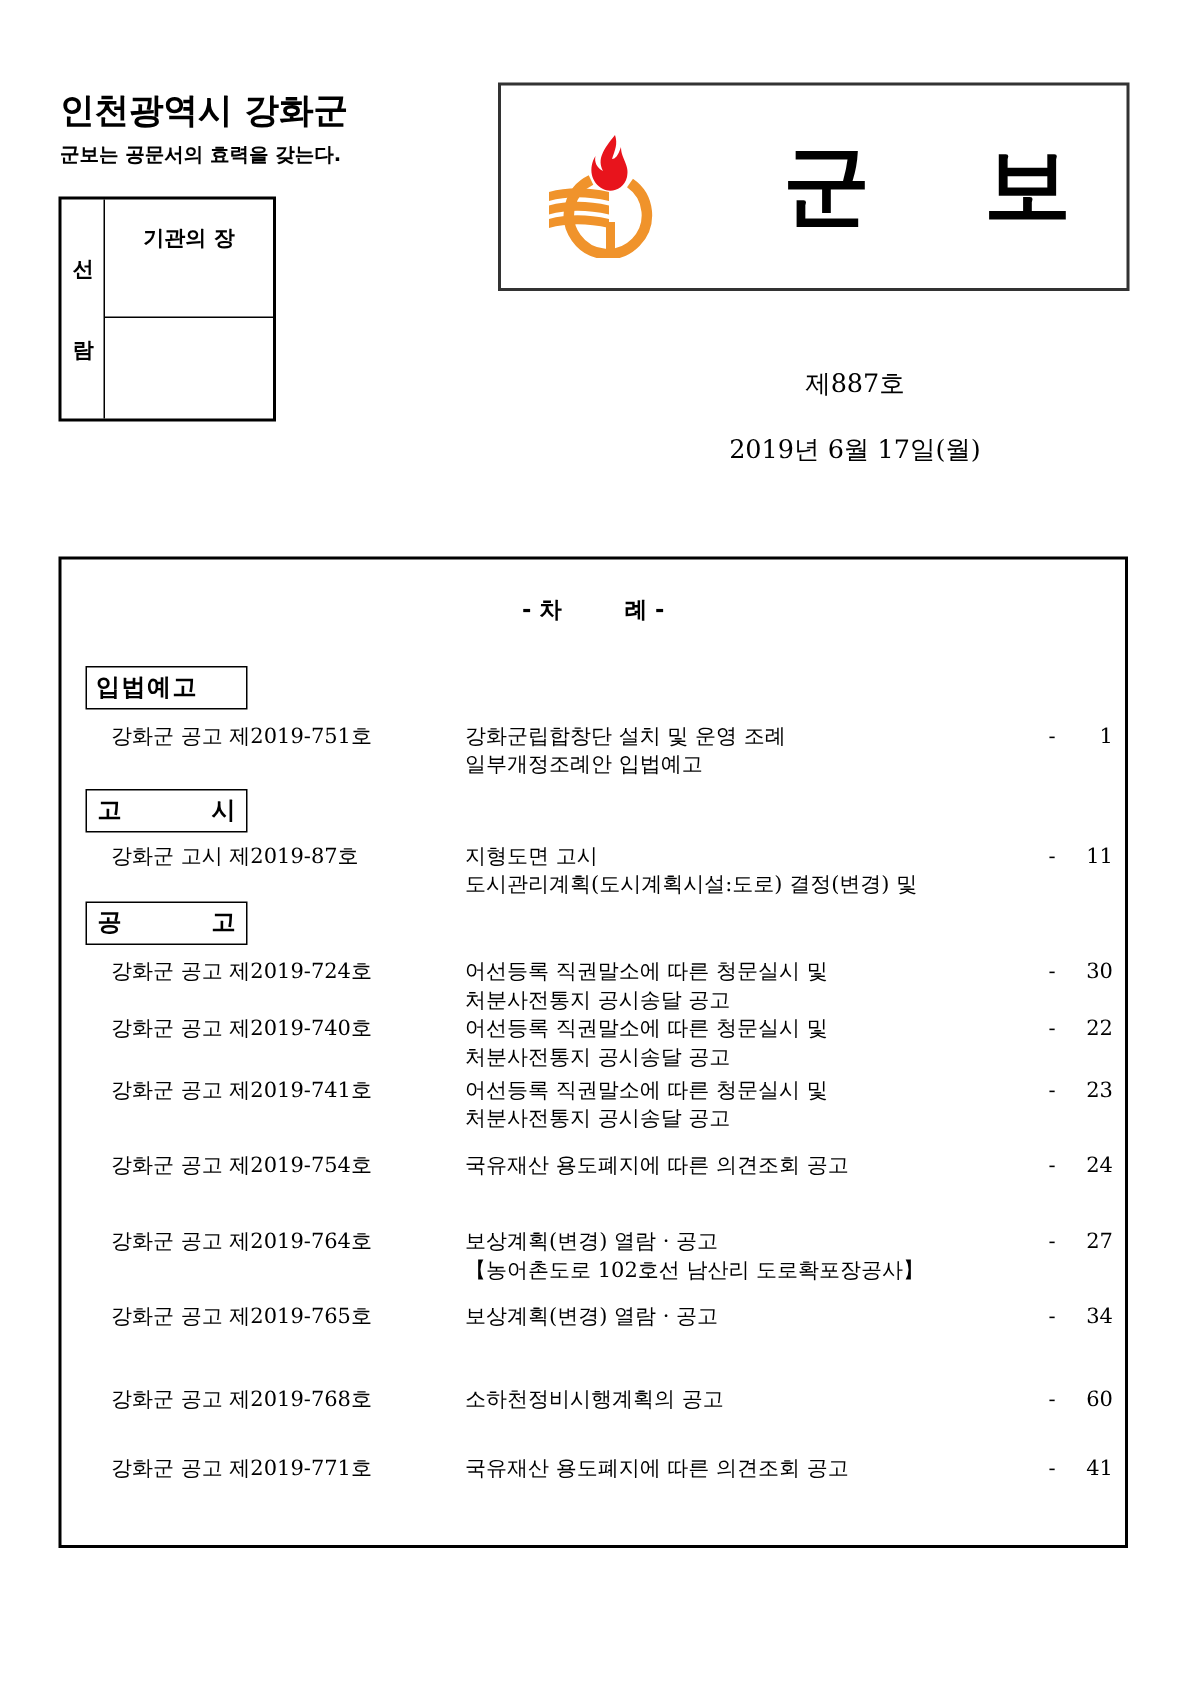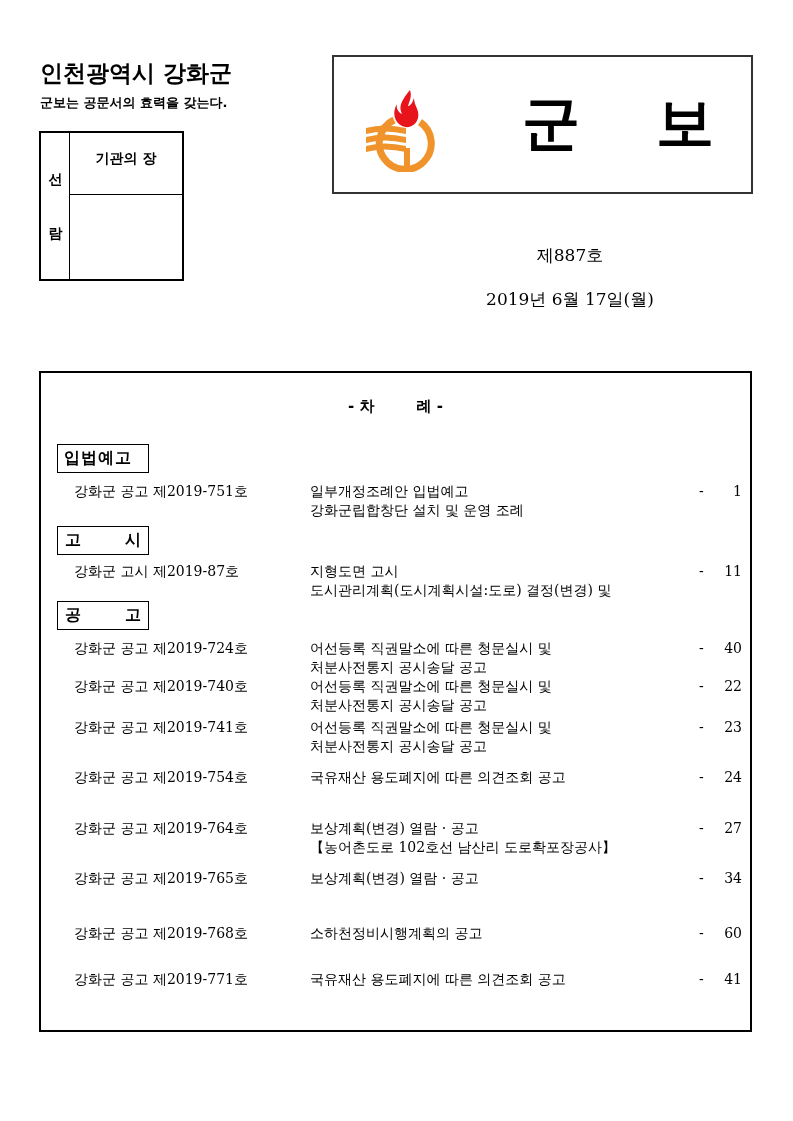--- a/index.html
+++ b/index.html
@@ -5,34 +5,34 @@
   * { box-sizing: border-box; margin: 0; padding: 0; }
   html, body { width: 793px; height: 1121px; background: #ffffff; overflow: hidden; }
   body { position: relative; font-family: "DejaVu Serif", "Liberation Serif", serif; color: #000; }
 
   .org-title { position: absolute; left: 40px; top: 58px; font-family: "DejaVu Sans", sans-serif; font-weight: bold; font-size: 23px; letter-spacing: 0px; }
   .org-sub { position: absolute; left: 40px; top: 94px; font-family: "DejaVu Sans", sans-serif; font-weight: bold; font-size: 13px; }
 
   .review-box { position: absolute; left: 39px; top: 131px; width: 145px; height: 150px; border: 2px solid #000; }
   .review-box .left-col { position: absolute; left: 0; top: 0; width: 29px; height: 100%; border-right: 1.5px solid #000; }
   .review-box .left-col span { position: absolute; left: 0; width: 29px; text-align: center; font-family: "DejaVu Sans", sans-serif; font-weight: bold; font-size: 14px; }
-  .review-box .top-cell { position: absolute; left: 29px; top: 0; right: 0; height: 62px; border-bottom: 1.5px solid #000; text-align: center; padding-top: 17px; font-family: "DejaVu Sans", sans-serif; font-weight: bold; font-size: 14px; }
+  .review-box .top-cell { position: absolute; left: 29px; top: 0; right: 0; height: 79px; border-bottom: 1.5px solid #000; text-align: center; padding-top: 17px; font-family: "DejaVu Sans", sans-serif; font-weight: bold; font-size: 14px; }
 
   .masthead { position: absolute; left: 332px; top: 55px; width: 421px; height: 139px; border: 2px solid #333; }
   .logo { position: absolute; left: 28px; top: 25px; width: 85px; height: 90px; }
   .mast-char { position: absolute; top: 28px; font-family: "DejaVu Sans", sans-serif; font-weight: bold; font-size: 58px; }
 
   .issue-no { position: absolute; left: 0; width: 1140px; top: 244px; text-align: center; font-size: 17px; }
   .issue-date { position: absolute; left: 0; width: 1140px; top: 288px; text-align: center; font-size: 17px; }
 
   .toc { position: absolute; left: 39px; top: 343px; width: 713px; height: 661px; border: 2px solid #000; margin-top: 28px; }
   .toc-title { position: absolute; left: 0; right: 0; top: 24px; text-align: center; font-family: "DejaVu Sans", sans-serif; font-weight: bold; font-size: 15px; word-spacing: 0; }
   .toc-title .gap { display: inline-block; width: 42px; }
 
-  .section { position: absolute; left: 16px; border: 1.5px solid #000; font-family: "DejaVu Sans", sans-serif; font-weight: bold; font-size: 16px; height: 29px; line-height: 26px; padding: 0 6px; width: 92px; }
+  .section { position: absolute; left: 16px; border: 1.5px solid #000; font-family: "DejaVu Sans", sans-serif; font-weight: bold; font-size: 16px; height: 29px; line-height: 26px; padding: 0 6px; width: 108px; }
   .section .s1 { position: absolute; left: 7px; }
   .section .s2 { position: absolute; right: 7px; }
 
   .entry { position: absolute; left: 0; right: 0; font-size: 14px; line-height: 19px; }
   .entry .code { position: absolute; left: 33px; white-space: nowrap; }
   .entry .desc { position: absolute; left: 269px; white-space: nowrap; }
   .entry .desc div { white-space: nowrap; }
   .entry .dash { position: absolute; left: 658px; }
   .entry .page { position: absolute; right: 8px; text-align: right; }
 </style>
@@ -68,22 +68,22 @@
 
 <div class="toc">
   <div class="toc-title">
     <span>- 차</span><span class="gap"></span><span>례 -</span>
   </div>
 
   <div class="section" style="top:71px; letter-spacing:1px;">입법예고</div>
   <div class="entry" style="top:109px">
     <span class="code">강화군 공고 제2019-751호</span>
     <span class="desc">
+        <div>강화군립합창단 설치 및 운영 조례</div>
         <div>일부개정조례안 입법예고</div>
-        <div>강화군립합창단 설치 및 운영 조례</div>
       </span>
     <span class="dash">-</span>
     <span class="page">1</span>
   </div>
 
   <div class="section" style="top:153px">
     <span class="s1">고</span>
       <span class="s2">시</span>
   </div>
   <div class="entry" style="top:189px">
@@ -101,21 +101,21 @@
       <span class="s2">고</span>
   </div>
 
   <div class="entry" style="top:266px">
     <span class="code">강화군 공고 제2019-724호</span>
     <span class="desc">
         <div>어선등록 직권말소에 따른 청문실시 및</div>
         <div>처분사전통지 공시송달 공고</div>
       </span>
     <span class="dash">-</span>
-    <span class="page">40</span>
+    <span class="page">30</span>
   </div>
   <div class="entry" style="top:304px">
     <span class="code">강화군 공고 제2019-740호</span>
     <span class="desc">
         <div>어선등록 직권말소에 따른 청문실시 및</div>
         <div>처분사전통지 공시송달 공고</div>
       </span>
     <span class="dash">-</span>
     <span class="page">22</span>
   </div>

